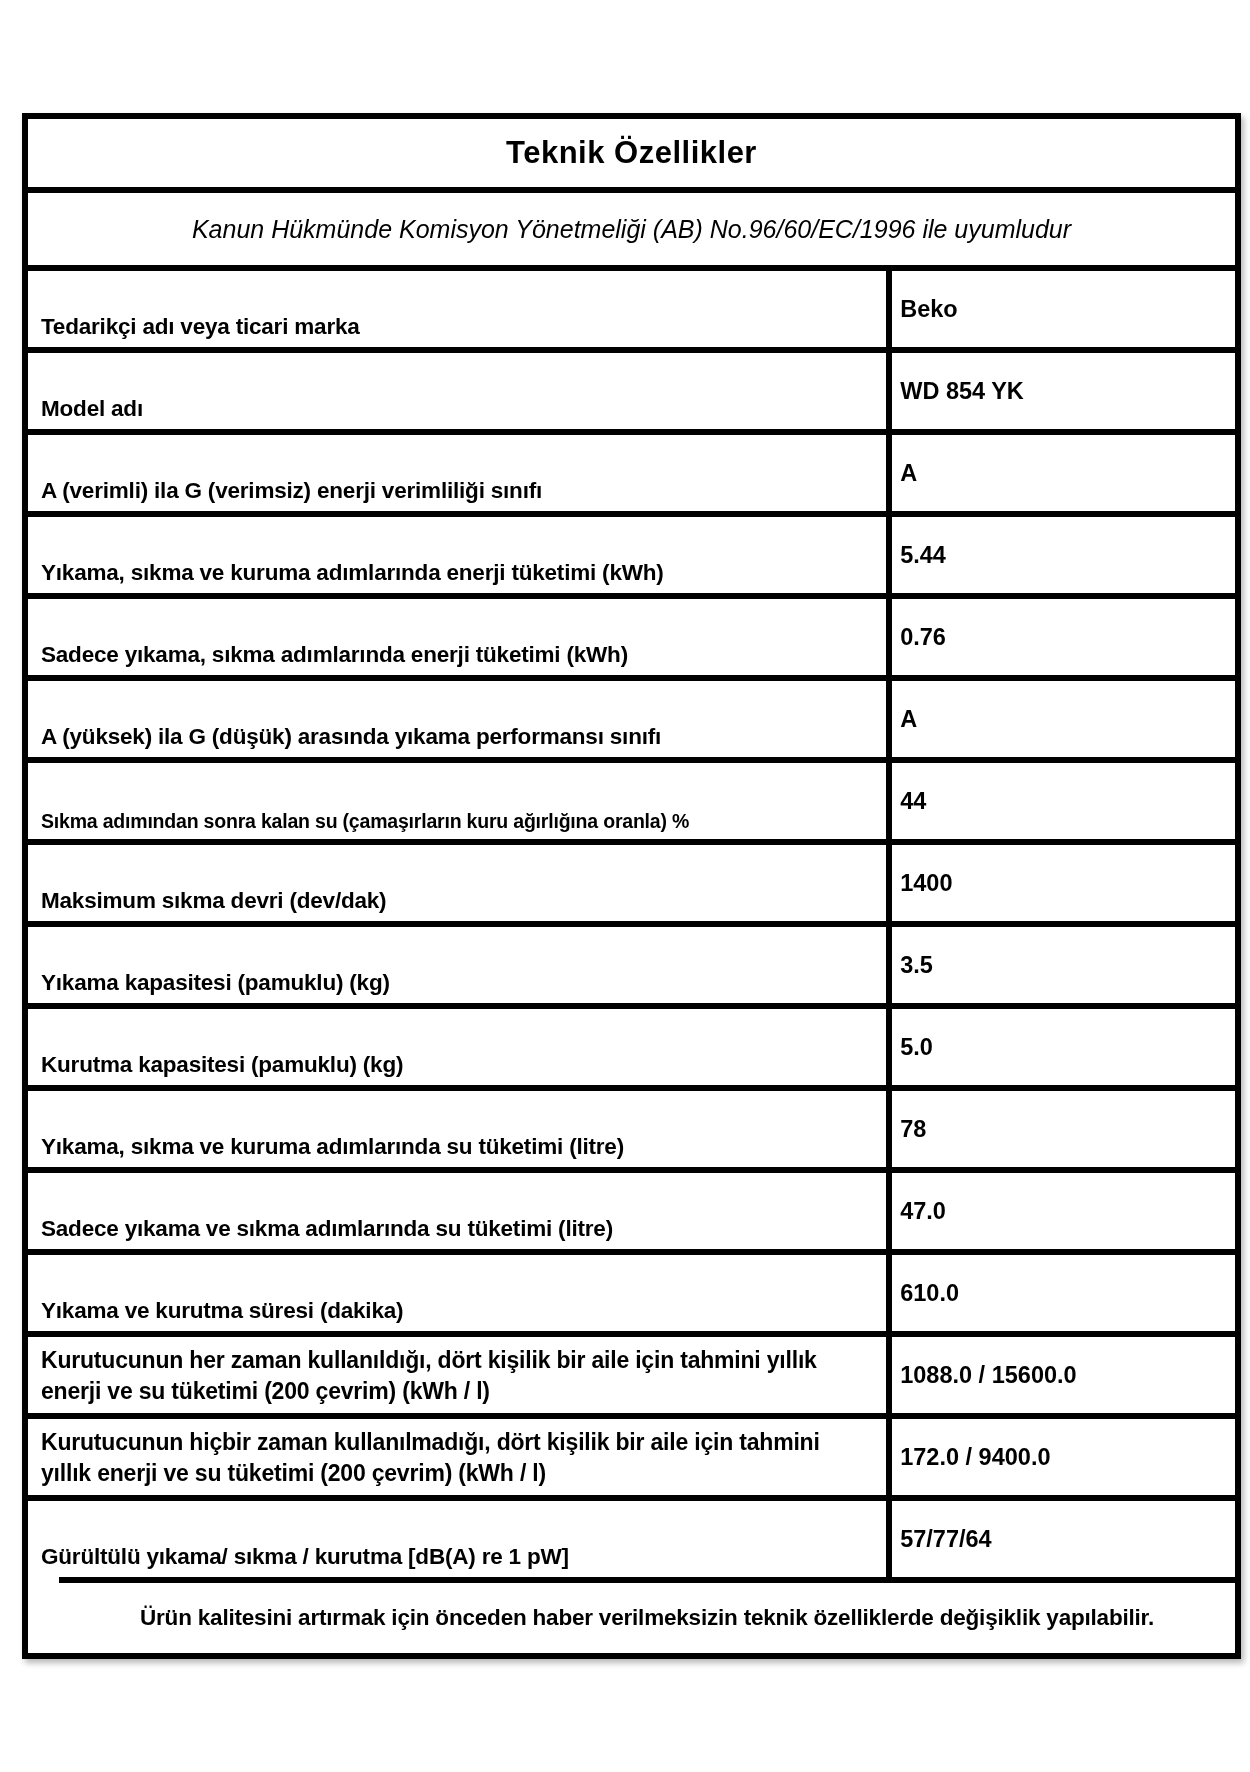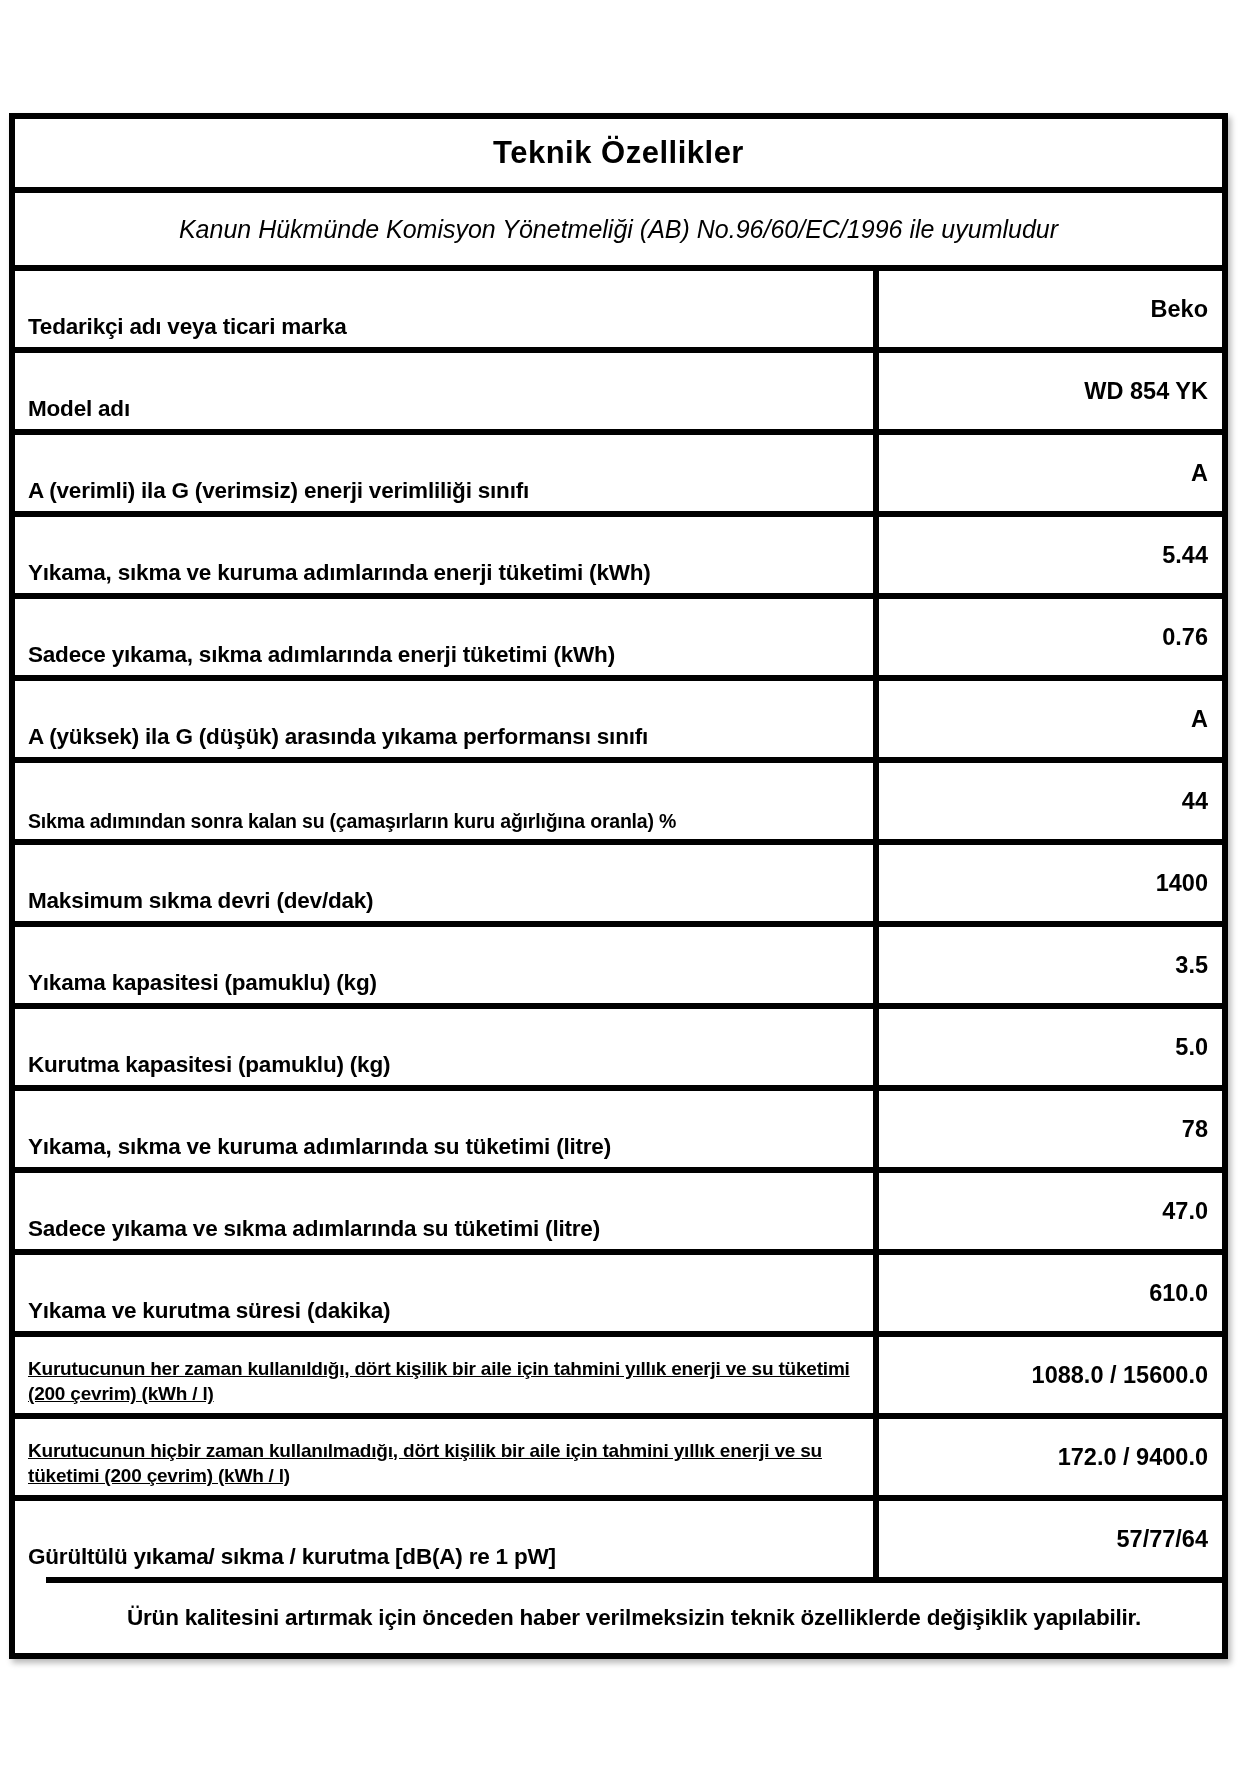--- a/index.html
+++ b/index.html
@@ -10,21 +10,21 @@
   body {
     width: 1250px;
     height: 1772px;
     position: relative;
     font-family: "Liberation Sans", sans-serif;
     color: #000000;
     -webkit-font-smoothing: antialiased;
   }
   .sheet {
     position: absolute;
-    left: 9px;
+    left: 22px;
     top: 113px;
     width: 1219px;
     box-sizing: border-box;
     border: 6px solid #000000;
     background: #ffffff;
     box-shadow: 3px 4px 6px rgba(0,0,0,0.28);
   }
   .title-row {
     min-height: 68px;
     display: flex;
@@ -61,28 +61,28 @@
     padding: 6px 16px 6px 13px;
     font-size: 22.5px;
     font-weight: bold;
     line-height: 1.25;
     letter-spacing: -0.2px;
   }
   .cell-value {
     flex: 1 1 auto;
     display: flex;
     align-items: center;
-    justify-content: flex-end;
+    justify-content: flex-start;
     font-size: 23.5px;
     font-weight: bold;
     text-align: center;
-    padding: 6px 14px;
+    padding: 6px 8px;
   }
   .row.mid .cell-label { font-size: 19.5px; }
-  .row.small .cell-label { font-size: 19px; line-height: 1.35; text-decoration: underline; }
+  .row.small .cell-label { font-size: 23px; line-height: 1.35; }
   .footer-row {
     border-top: 6px solid #000000;
     min-height: 62px;
     display: flex;
     align-items: center;
     justify-content: center;
     text-align: center;
     font-size: 22.5px;
     font-weight: bold;
     padding: 4px 14px;

